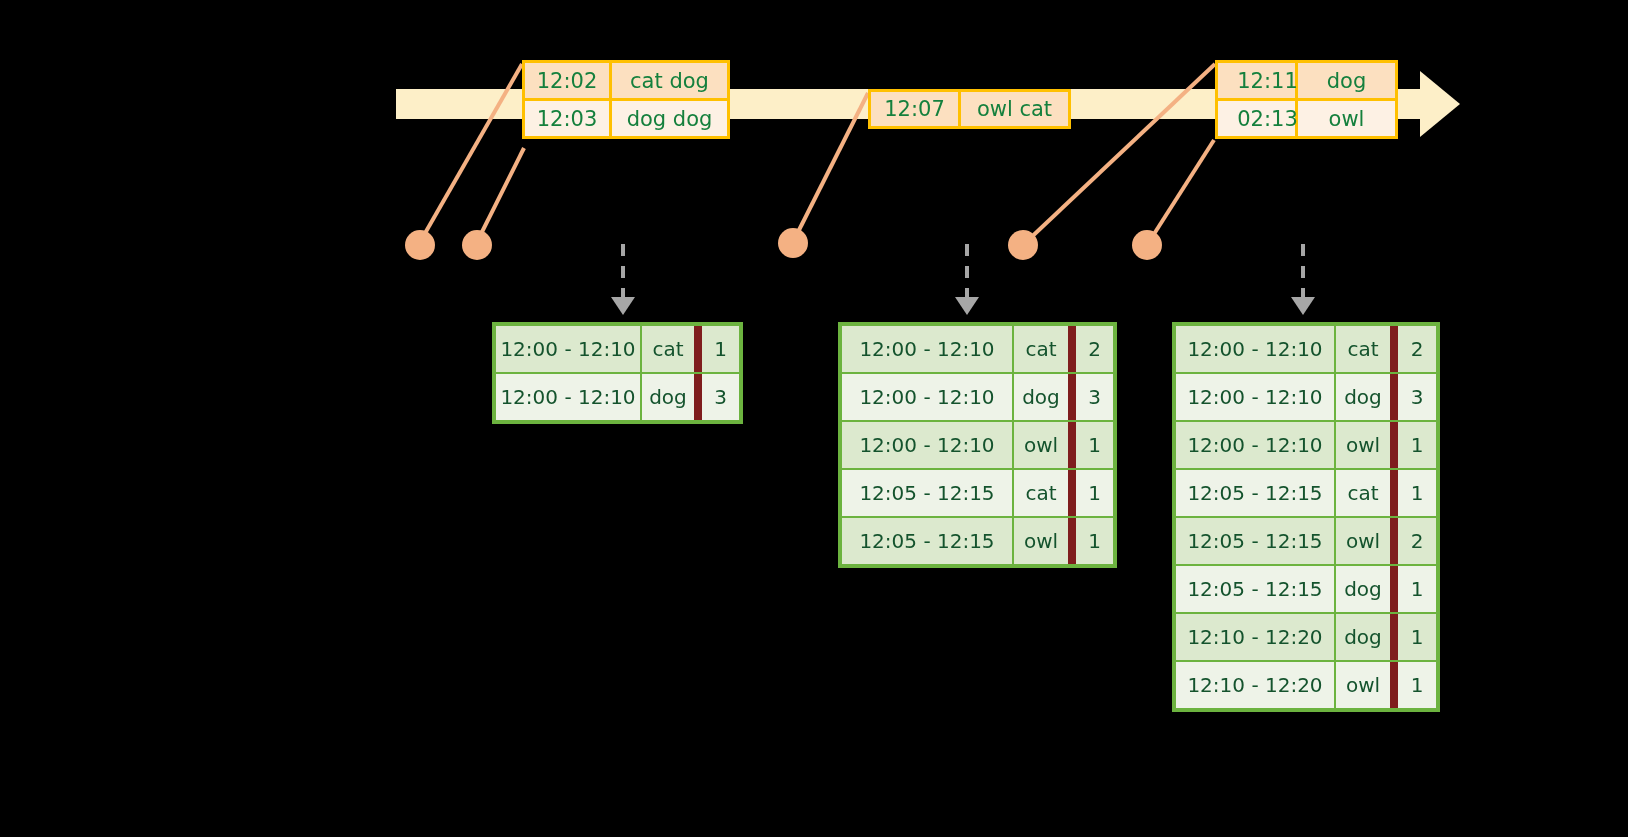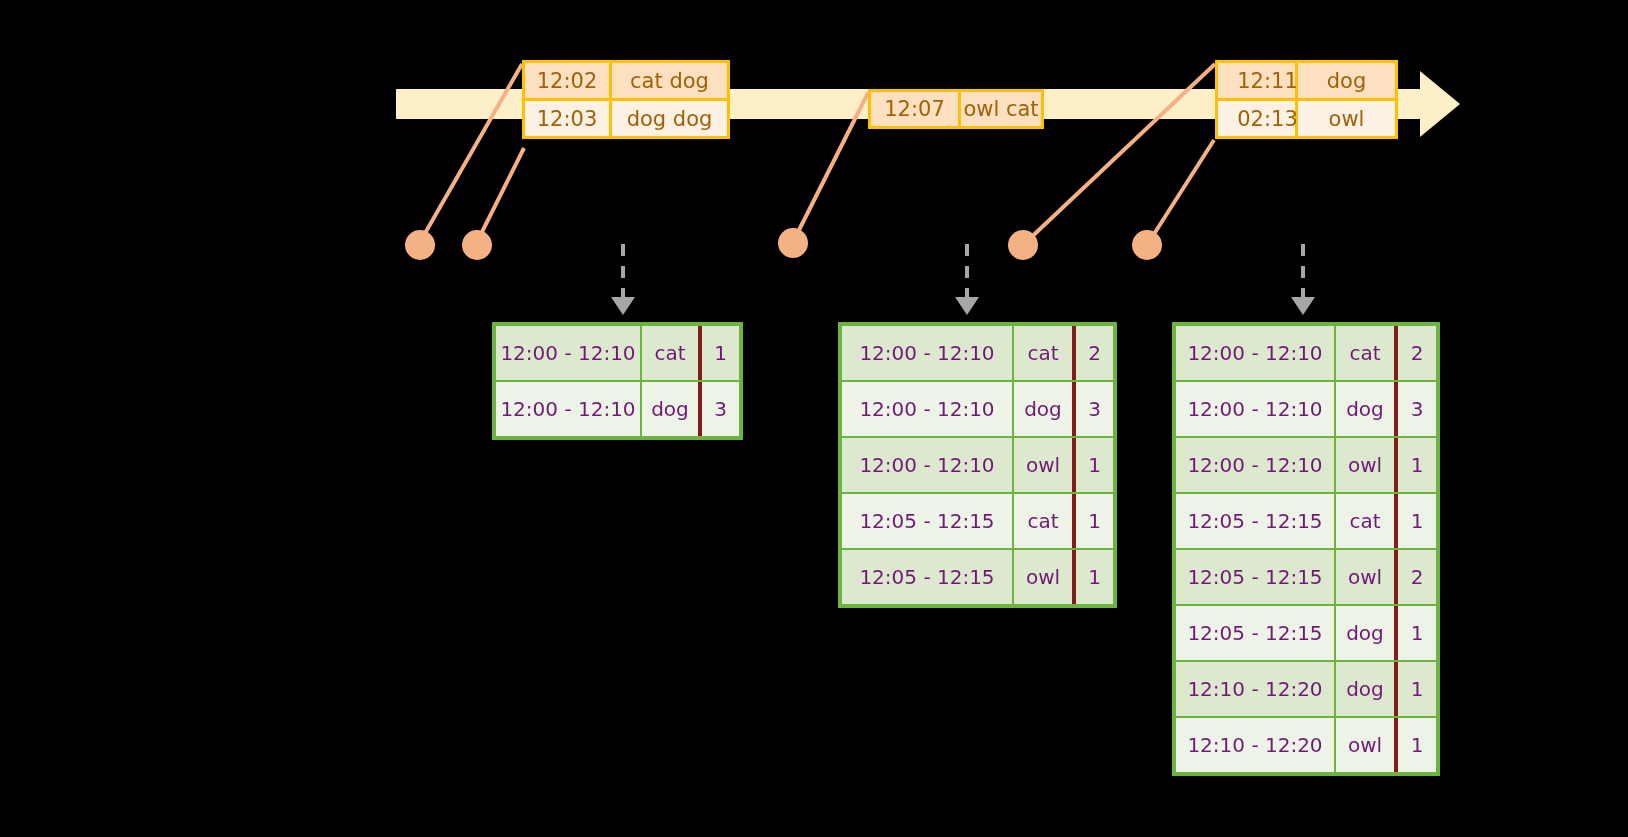--- a/index.html
+++ b/index.html
@@ -13,46 +13,46 @@
   .tl-head{position:absolute;left:1420px;top:71px;width:0;height:0;
            border-top:33px solid transparent;border-bottom:33px solid transparent;
            border-left:40px solid #fdefc8;}
 
   
   .evt{position:absolute;border:3px solid #ffc000;box-sizing:border-box;
        display:flex;flex-direction:column;}
   .evt-row{display:flex;flex:1;}
   .evt-row + .evt-row{border-top:3px solid #ffc000;}
   .evt-cell{display:flex;align-items:center;justify-content:center;
-            font-size:21px;color:#a16207;box-sizing:border-box;}
+            font-size:21px;color:#15803d;box-sizing:border-box;}
   .evt-row.r0 .evt-cell{background:#fce0c0;}
   .evt-row.r1 .evt-cell{background:#fdf1e4;}
   .evt-cell.time{width:87px;border-right:3px solid #ffc000;}
   .evt-cell.val{flex:1;}
 
   #evt1{left:522px;top:60px;width:208px;height:79px;}
-  #evt2{left:868px;top:89px;width:176px;height:40px;}
+  #evt2{left:868px;top:89px;width:203px;height:40px;}
   #evt3{left:1215px;top:60px;width:183px;height:79px;}
   #evt2 .evt-cell.time{width:90px;}
   #evt3 .evt-cell.time{width:80px;padding-left:22px;}
 
   
   .conn{position:absolute;left:0;top:0;width:1628px;height:837px;
         pointer-events:none;}
 
   
   .tbl{position:absolute;border:4px solid #6cb33f;box-sizing:border-box;}
   .trow{display:flex;}
   .trow + .trow{border-top:2px solid #6cb33f;}
-  .tcell{font-size:20px;color:#701a75;display:flex;align-items:center;
-         justify-content:center;height:54px;box-sizing:border-box;}
+  .tcell{font-size:20px;color:#14532d;display:flex;align-items:center;
+         justify-content:center;height:46px;box-sizing:border-box;}
   .trow.a .tcell{background:#dce9ce;}
   .trow.b .tcell{background:#eef3e8;}
   .tcell.win{border-right:2px solid #6cb33f;}
-  .tcell.key{border-right:4px solid #7f1d1d;}
+  .tcell.key{border-right:8px solid #7f1d1d;}
 
   #tbl1{left:492px;top:322px;}
   #tbl1 .win{width:146px;} #tbl1 .key{width:60px;} #tbl1 .cnt{width:37px;}
   #tbl2{left:838px;top:322px;}
   #tbl2 .win{width:172px;} #tbl2 .key{width:62px;} #tbl2 .cnt{width:37px;}
   #tbl3{left:1172px;top:322px;}
   #tbl3 .win{width:160px;} #tbl3 .key{width:62px;} #tbl3 .cnt{width:38px;}
 
   
   .dash{position:absolute;width:4px;background:repeating-linear-gradient(

